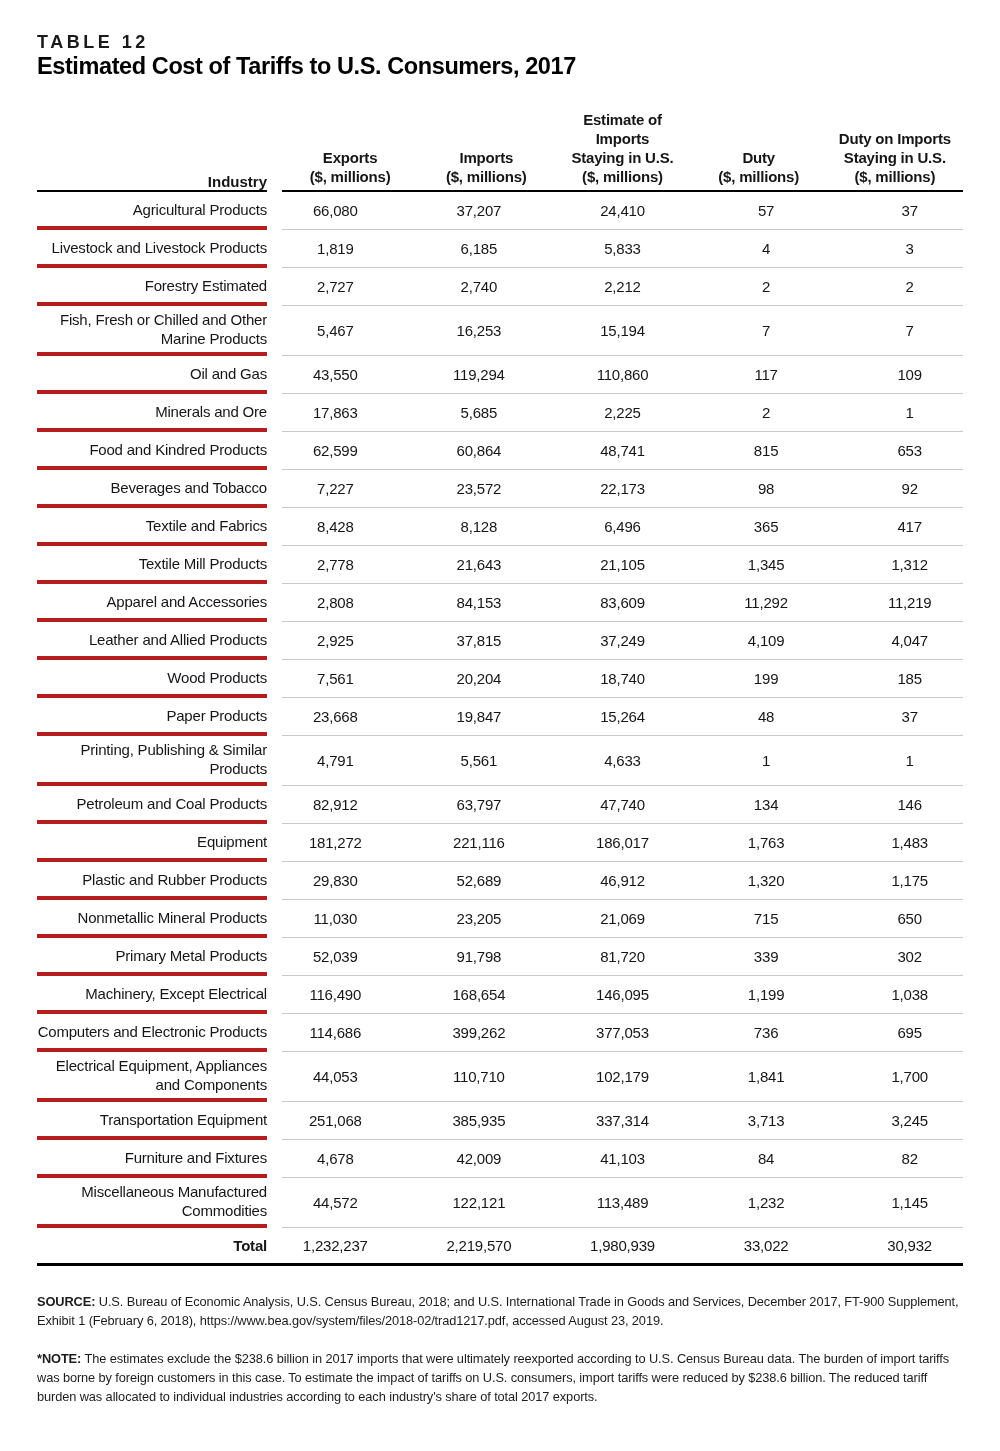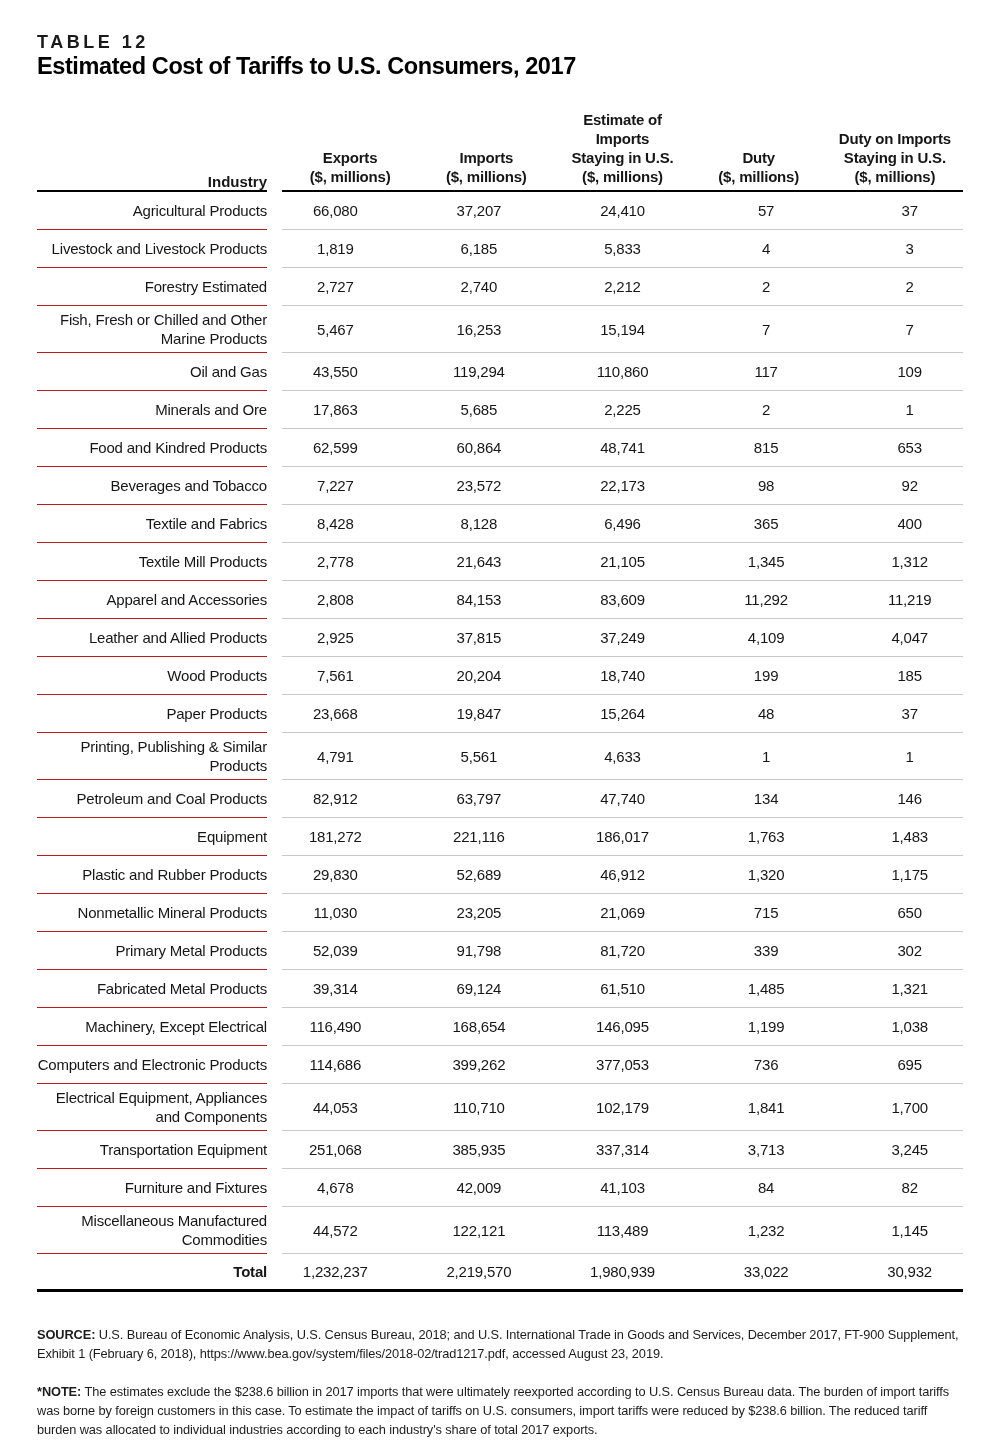--- a/index.html
+++ b/index.html
@@ -59,21 +59,21 @@
     font-weight: 700;
     font-size: 15px;
     line-height: 19px;
     white-space: pre-line;
     padding-bottom: 4px;
     letter-spacing: -0.2px;
   }
 
   
   .trow .col-industry {
-    border-bottom: 1px solid #b91c1c;
+    border-bottom: 4px solid #b91c1c;
     min-height: 38px;
     padding: 4px 0;
     font-size: 15px;
     line-height: 19px;
     letter-spacing: -0.2px;
   }
   .trow .data-group {
     border-bottom: 1px solid #c9c9c9;
     min-height: 38px;
     gap: 37px;
@@ -90,21 +90,21 @@
     min-height: 35px;
     font-weight: 700;
   }
   .trow-total .data-cell { font-weight: 400; }
   .bottom-rule {
     border-top: 3px solid #000;
     height: 0;
   }
 
   
-  .notes { margin-top: 33px; }
+  .notes { margin-top: 26px; }
   .note-para {
     font-size: 12.8px;
     line-height: 19px;
     color: #1c1c1c;
     letter-spacing: -0.1px;
     margin: 0 0 19px 0;
   }
   .note-para strong { font-weight: 700; }
 </style>
 </head>
@@ -236,21 +236,21 @@
         </div>
 
         <div class="row trow">
           <div class="col-industry">Textile and Fabrics</div>
           <div class="col-gap"></div>
           <div class="data-group">
             <div class="data-cell">8,428</div>
             <div class="data-cell">8,128</div>
             <div class="data-cell">6,496</div>
             <div class="data-cell">365</div>
-            <div class="data-cell">400</div>
+            <div class="data-cell">417</div>
           </div>
         </div>
 
         <div class="row trow">
           <div class="col-industry">Textile Mill Products</div>
           <div class="col-gap"></div>
           <div class="data-group">
             <div class="data-cell">2,778</div>
             <div class="data-cell">21,643</div>
             <div class="data-cell">21,105</div>
@@ -372,31 +372,20 @@
           <div class="col-gap"></div>
           <div class="data-group">
             <div class="data-cell">52,039</div>
             <div class="data-cell">91,798</div>
             <div class="data-cell">81,720</div>
             <div class="data-cell">339</div>
             <div class="data-cell">302</div>
           </div>
         </div>
 
-        <div class="row trow">
-          <div class="col-industry">Fabricated Metal Products</div>
-          <div class="col-gap"></div>
-          <div class="data-group">
-            <div class="data-cell">39,314</div>
-            <div class="data-cell">69,124</div>
-            <div class="data-cell">61,510</div>
-            <div class="data-cell">1,485</div>
-            <div class="data-cell">1,321</div>
-          </div>
-        </div>
 
         <div class="row trow">
           <div class="col-industry">Machinery, Except Electrical</div>
           <div class="col-gap"></div>
           <div class="data-group">
             <div class="data-cell">116,490</div>
             <div class="data-cell">168,654</div>
             <div class="data-cell">146,095</div>
             <div class="data-cell">1,199</div>
             <div class="data-cell">1,038</div>

